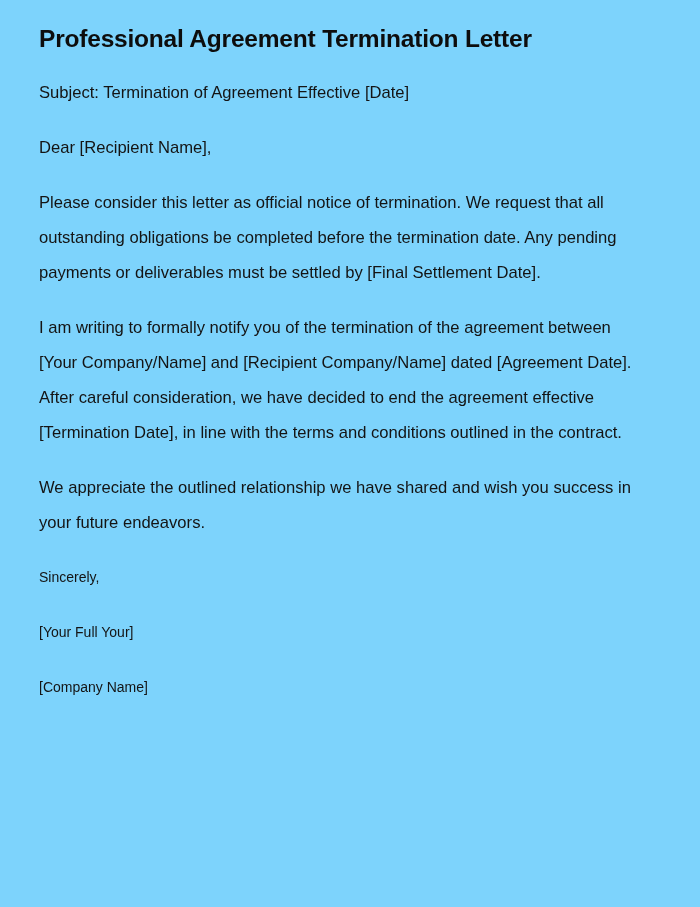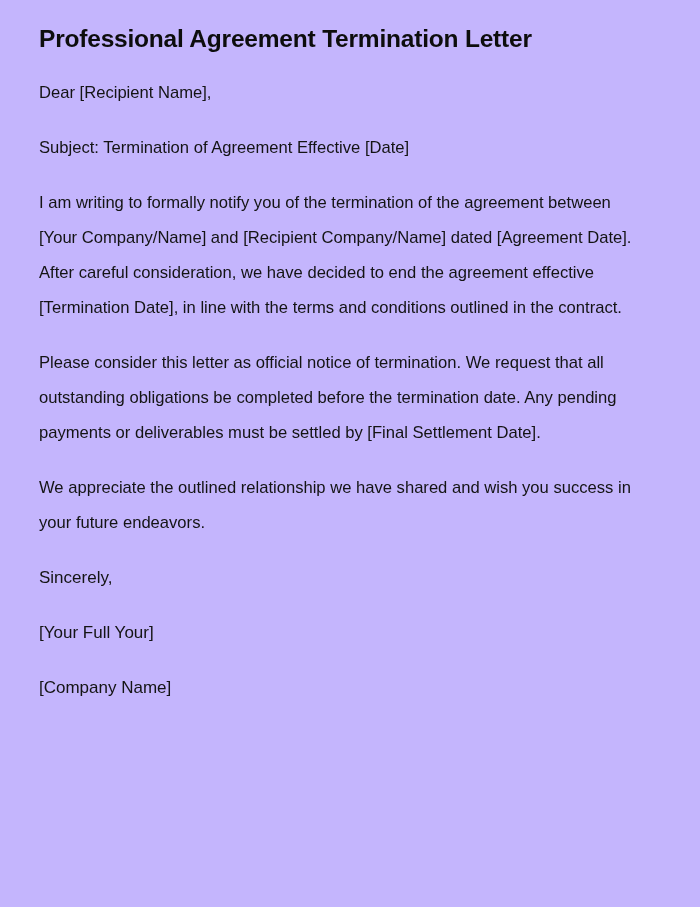--- a/index.html
+++ b/index.html
@@ -15,21 +15,21 @@
     font-family: "Liberation Sans", sans-serif;
     color: #111111;
     -webkit-font-smoothing: antialiased;
   }
 
   .letter-page {
     width: 700px;
     min-height: 907px;
     box-sizing: border-box;
     padding: 24px 58px 20px 39px;
-    background: #c4b5fd;
+    background: #7dd3fc;
   }
 
   .letter-title {
     font-size: 24.5px;
     font-weight: bold;
     line-height: 1.2;
     letter-spacing: -0.2px;
     color: #0d0d0d;
     margin: 0 0 22px 0;
   }
@@ -40,44 +40,44 @@
     color: #141414;
     margin: 0 0 20px 0;
     max-width: 604px;
   }
 
   .letter-block:last-child {
     margin-bottom: 0;
   }
 
   .sig-line {
-    font-size: 17px;
+    font-size: 14px;
     line-height: 35px;
     color: #141414;
     margin: 0 0 20px 0;
   }
 
   .sig-line:last-child {
     margin-bottom: 8px;
   }
 </style>
 </head>
 <body>
 
 <div class="letter-page">
 
   <h1 class="letter-title">Professional Agreement Termination Letter</h1>
 
+  <p class="letter-block">Subject: Termination of Agreement Effective [Date]</p>
+
   <p class="letter-block">Dear [Recipient Name],</p>
 
-  <p class="letter-block">Subject: Termination of Agreement Effective [Date]</p>
+  <p class="letter-block">Please consider this letter as official notice of termination. We request that all outstanding obligations be completed before the termination date. Any pending payments or deliverables must be settled by [Final Settlement Date].</p>
 
   <p class="letter-block">I am writing to formally notify you of the termination of the agreement between [Your Company/Name] and [Recipient Company/Name] dated [Agreement Date]. After careful consideration, we have decided to end the agreement effective [Termination Date], in line with the terms and conditions outlined in the contract.</p>
-
-  <p class="letter-block">Please consider this letter as official notice of termination. We request that all outstanding obligations be completed before the termination date. Any pending payments or deliverables must be settled by [Final Settlement Date].</p>
 
   <p class="letter-block">We appreciate the outlined relationship we have shared and wish you success in your future endeavors.</p>
 
   <p class="sig-line">Sincerely,</p>
 
   <p class="sig-line">[Your Full Your]</p>
 
 
   <p class="sig-line">[Company Name]</p>
 

